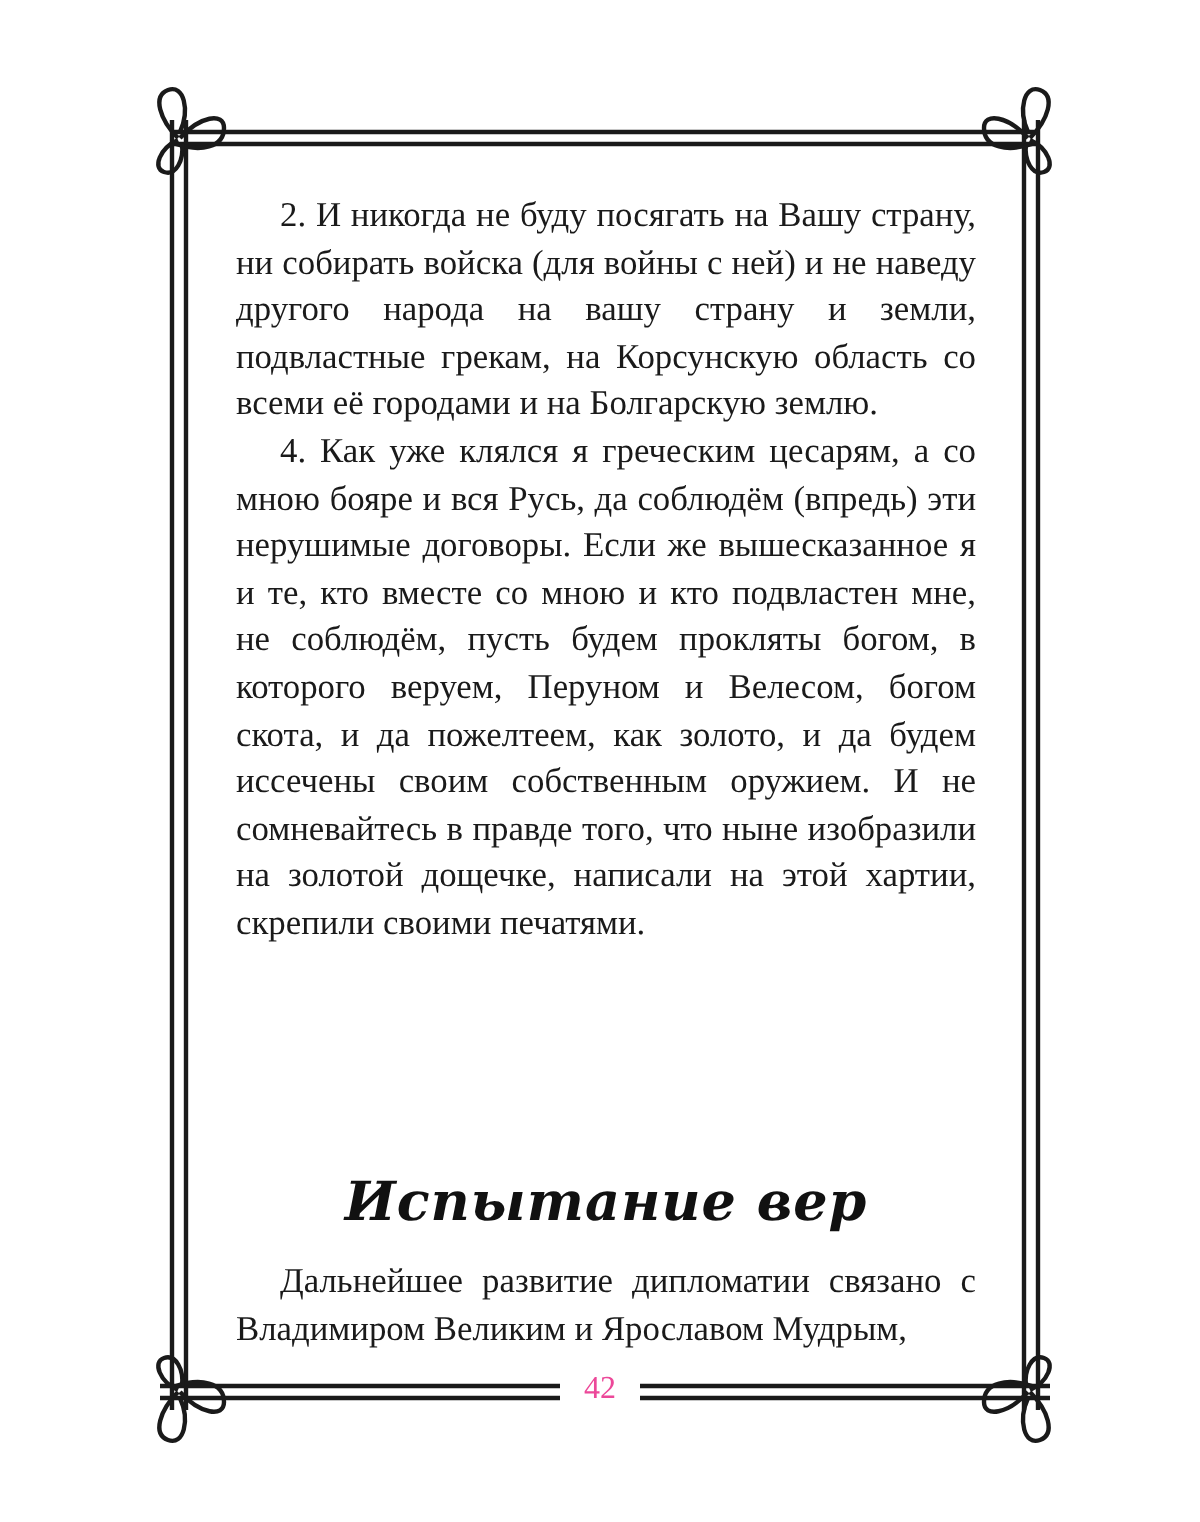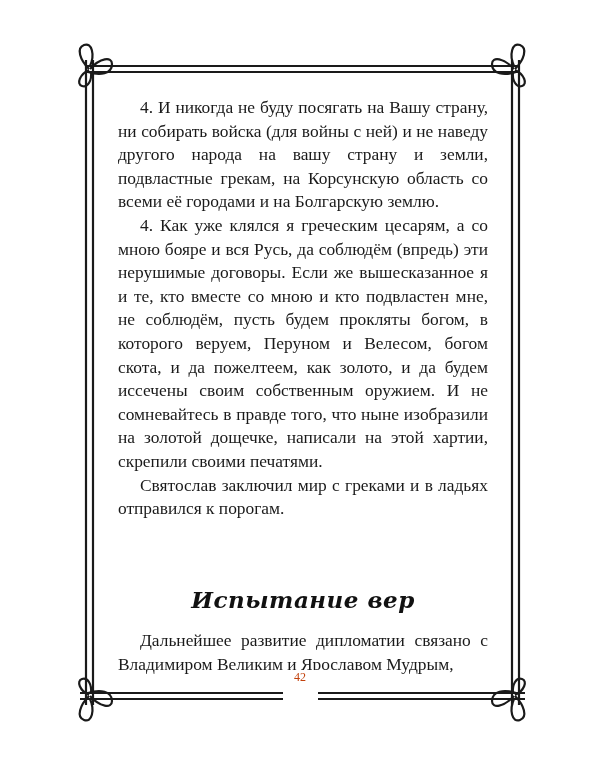--- a/index.html
+++ b/index.html
@@ -9,30 +9,30 @@
   }
   .frame-svg { position: absolute; left: 0; top: 0; width: 600px; height: 761px; }
   .page-text {
     position: absolute; left: 118px; top: 96px; width: 370px;
     font-size: 17.4px; line-height: 23.6px; text-align: justify;
   }
   .page-text p { margin: 0; text-indent: 22px; hyphens: manual; }
   .heading {
     position: absolute; left: 118px; top: 586px; width: 370px; text-align: center;
     font-family: "DejaVu Serif", serif; font-style: italic; font-weight: bold;
-    font-size: 23px; letter-spacing: 0.5px; color: #111;
+    font-size: 27px; letter-spacing: 0.5px; color: #111;
   }
   .after-text {
     position: absolute; left: 118px; top: 628px; width: 370px;
     font-size: 17.4px; line-height: 24px; text-align: justify;
   }
   .after-text p { margin: 0; text-indent: 22px; }
   .page-number {
-    position: absolute; left: 280px; top: 670px; width: 40px; text-align: center;
-    font-size: 12px; background: #fff; color: #c2410c;
+    position: absolute; left: 280px; top: 686px; width: 40px; text-align: center;
+    font-size: 16px; background: #fff; color: #ec4899;
   }
 </style>
 </head>
 <body>
 
 <svg class="frame-svg" viewBox="0 0 600 761" xmlns="http://www.w3.org/2000/svg">
   <g stroke="#1a1a1a" stroke-width="2.2" fill="none">
 
     <line x1="86" y1="66" x2="520" y2="66"></line>
     <line x1="86" y1="72" x2="520" y2="72"></line>
@@ -60,23 +60,22 @@
     <path d="M90 696 C 100 707, 112 709, 112 701 C 112 691, 100 689, 88 693"></path>
     <path d="M89 695 C 80 691, 76 681, 82 679 C 88 677, 92 685, 91 693"></path>
 
     <path d="M515 696 C 524 705, 528 717, 520 720 C 512 723, 509 710, 514 699"></path>
     <path d="M514 696 C 504 707, 492 709, 492 701 C 492 691, 504 689, 516 693"></path>
     <path d="M515 695 C 524 691, 528 681, 522 679 C 516 677, 512 685, 513 693"></path>
   </g>
 </svg>
 
 <div class="page-text">
-  <p>4. И никогда не буду посягать на Вашу страну, ни собирать войска (для войны с ней) и не наведу другого народа на вашу страну и земли, подвластные грекам, на Корсунскую область со всеми её городами и на Болгарскую землю.</p>
+  <p>2. И никогда не буду посягать на Вашу страну, ни собирать войска (для войны с ней) и не наведу другого народа на вашу страну и земли, подвластные грекам, на Корсунскую область со всеми её городами и на Болгарскую землю.</p>
   <p>4. Как уже клялся я греческим цесарям, а со мною бояре и вся Русь, да соблюдём (впредь) эти нерушимые договоры. Если же вышесказанное я и те, кто вместе со мною и кто подвластен мне, не соблюдём, пусть будем прокляты богом, в которого веруем, Перуном и Велесом, богом скота, и да пожелтеем, как золото, и да будем иссечены своим собствен­ным оружием. И не сомневайтесь в правде того, что ныне изобразили на золотой дощеч­ке, написали на этой хартии, скрепили своими печатями.</p>
-  <p>Святослав заключил мир с греками и в ла­дьях отправился к порогам.</p>
 </div>
 
 <div class="heading">Испытание вер</div>
 
 <div class="after-text">
   <p>Дальнейшее развитие дипломатии связано с Владимиром Великим и Ярославом Мудрым,</p>
 </div>
 
 <div class="page-number">42</div>
 

